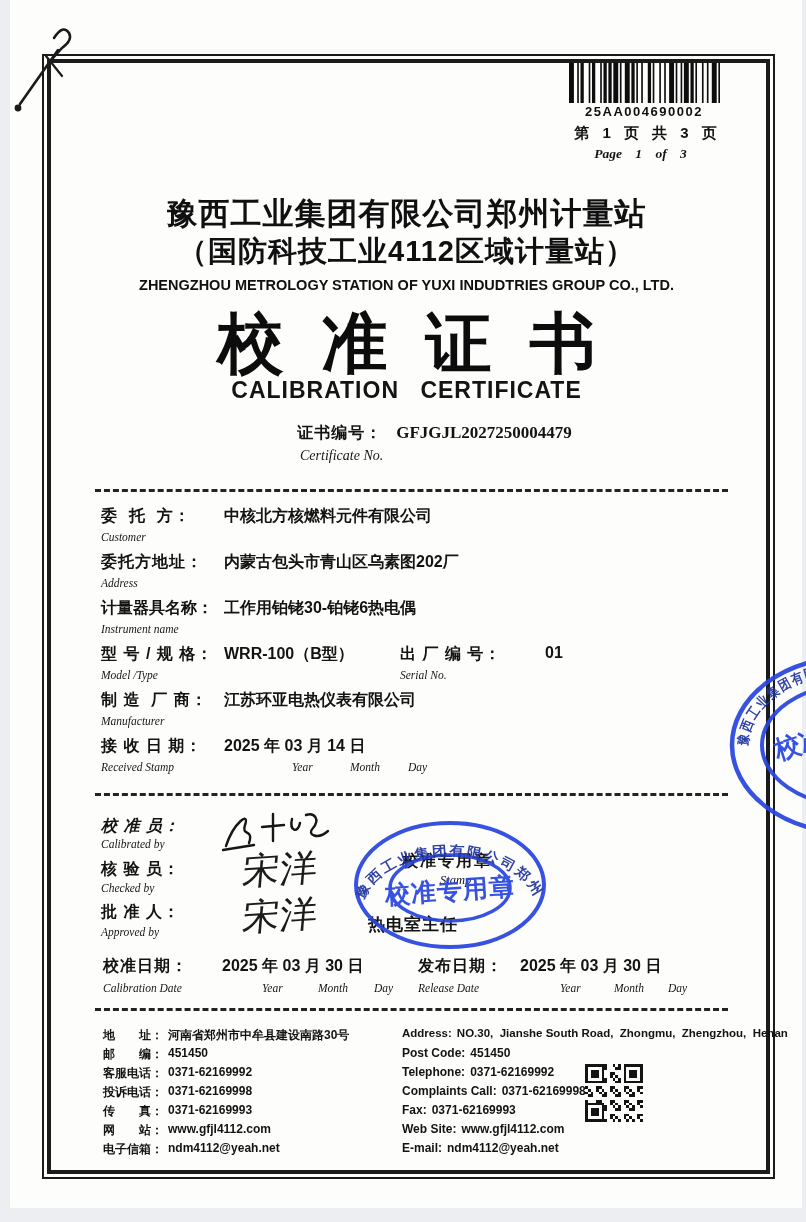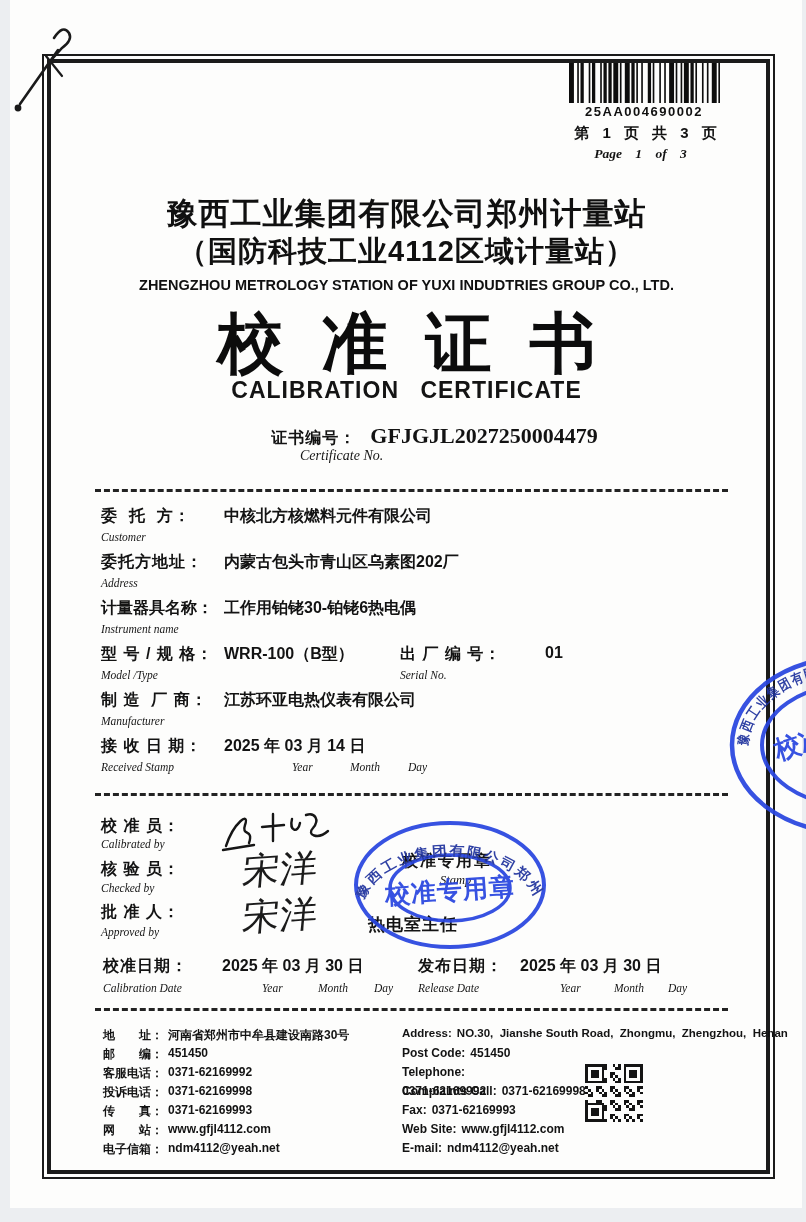--- a/index.html
+++ b/index.html
@@ -12,21 +12,21 @@
   .center{left:42px;width:729px;text-align:center;}
   .dashed{border-top:3px dashed #232323;height:0;}
   .zl{font-weight:bold;font-size:16px;color:#131313;white-space:pre;letter-spacing:1px;}
   .zv{font-weight:bold;font-size:16px;color:#131313;white-space:pre;}
   .sub{font-family:"Liberation Serif",serif;font-style:italic;font-size:11.5px;color:#161616;white-space:pre;}
   .sub14{font-family:"Liberation Serif",serif;font-style:italic;font-size:14px;color:#161616;}
   .org-zh{font-size:31px;font-weight:bold;color:#101010;letter-spacing:1px;}
   .org-en{font-size:14.5px;font-weight:bold;color:#101010;}
   .big-title{font-size:66px;font-weight:900;color:#0c0c0c;letter-spacing:38px;text-indent:38px;font-family:"Liberation Serif","DejaVu Serif",serif;}
   .cal-cert{font-size:23px;font-weight:bold;color:#141414;letter-spacing:1px;word-spacing:14px;}
-  .certno-val{font-family:"Liberation Serif",serif;font-weight:bold;font-size:22px;color:#131313;}
+  .certno-val{font-family:"Liberation Serif",serif;font-weight:bold;font-size:17px;color:#131313;}
   .pageinfo-zh{font-size:15px;font-weight:bold;color:#131313;word-spacing:9px;}
   .pageinfo-en{font-family:"Liberation Serif",serif;font-style:italic;font-weight:bold;font-size:13.5px;color:#131313;word-spacing:10px;}
   .bc-num{font-size:13px;font-weight:bold;letter-spacing:1.5px;color:#101010;text-align:center;}
   .sig-name{font-size:37px;color:#1b1b1b;transform:skewX(-9deg) rotate(-4deg);font-family:"DejaVu Sans",sans-serif;}
   .stamp-note-zh{font-size:16px;font-weight:bold;color:#141414;letter-spacing:2px;}
   .approver-title{font-size:17px;font-weight:bold;color:#141414;letter-spacing:1px;}
   .fl{display:flex;gap:5px;font-size:12px;font-weight:bold;color:#131313;white-space:pre;}
   .fl .lab{white-space:pre;}
   .stamp{opacity:.93;}
 </style>
@@ -122,21 +122,21 @@
 
   <div class="abs zl" style="left:101px;top:736px;">接 收 日 期：</div>
   <div class="abs zv" style="left:224px;top:736px;">2025 年 03 月 14 日</div>
   <div class="abs sub" style="left:101px;top:761px;">Received Stamp</div>
   <div class="abs sub" style="left:292px;top:761px;">Year</div>
   <div class="abs sub" style="left:350px;top:761px;">Month</div>
   <div class="abs sub" style="left:408px;top:761px;">Day</div>
 
   <div class="abs dashed" style="left:95px;top:793px;width:633px;"></div>
 
-  <div class="abs zl" style="left:101px;top:816px;">校 准 员：</div>
+  <div class="abs zl" style="left:101px;top:816px;font-style:italic;">校 准 员：</div>
   <div class="abs sub" style="left:101px;top:838px;">Calibrated by</div>
   <div class="abs zl" style="left:101px;top:859px;">核 验 员：</div>
   <div class="abs sub" style="left:101px;top:882px;">Checked by</div>
   <div class="abs zl" style="left:101px;top:902px;">批 准 人：</div>
   <div class="abs sub" style="left:101px;top:926px;">Approved by</div>
 
   <svg class="abs" style="left:218px;top:806px;width:118px;height:50px;z-index:2;" viewBox="0 0 118 50">
     <path d="M8,40 C16,16 32,5 27,19 C23,31 36,22 31,37 M5,44 L36,39" fill="none" stroke="#161616" stroke-width="2.4" stroke-linecap="round"></path>
     <path d="M44,21 L66,19 M55,8 L55,35" fill="none" stroke="#161616" stroke-width="2.4" stroke-linecap="round"></path>
     <path d="M74,13 C71,25 80,28 82,17 M88,9 C97,6 102,14 95,22 C88,29 100,34 110,25" fill="none" stroke="#161616" stroke-width="2.4" stroke-linecap="round"></path>
@@ -191,21 +191,21 @@
   <div class="abs fl" style="left:103px;top:1027px;"><span class="lab">地　　址：</span><span>河南省郑州市中牟县建设南路30号</span></div>
   <div class="abs fl" style="left:103px;top:1046px;"><span class="lab">邮　　编：</span><span>451450</span></div>
   <div class="abs fl" style="left:103px;top:1065px;"><span class="lab">客服电话：</span><span>0371-62169992</span></div>
   <div class="abs fl" style="left:103px;top:1084px;"><span class="lab">投诉电话：</span><span>0371-62169998</span></div>
   <div class="abs fl" style="left:103px;top:1103px;"><span class="lab">传　　真：</span><span>0371-62169993</span></div>
   <div class="abs fl" style="left:103px;top:1122px;"><span class="lab">网　　站：</span><span>www.gfjl4112.com</span></div>
   <div class="abs fl" style="left:103px;top:1141px;"><span class="lab">电子信箱：</span><span>ndm4112@yeah.net</span></div>
 
   <div class="abs fl" style="left:402px;top:1027px;font-size:11.5px;"><span class="lab">Address:</span><span>NO.30,  Jianshe South Road,  Zhongmu,  Zhengzhou,  Henan</span></div>
   <div class="abs fl" style="left:402px;top:1046px;"><span class="lab">Post Code:</span><span>451450</span></div>
-  <div class="abs fl" style="left:402px;top:1065px;flex-direction:column;"><span class="lab">Telephone:</span><span>0371-62169992</span></div>
+  <div class="abs fl" style="left:402px;top:1065px;"><span class="lab">Telephone:</span><span>0371-62169992</span></div>
   <div class="abs fl" style="left:402px;top:1084px;"><span class="lab">Complaints Call:</span><span>0371-62169998</span></div>
   <div class="abs fl" style="left:402px;top:1103px;"><span class="lab">Fax:</span><span>0371-62169993</span></div>
   <div class="abs fl" style="left:402px;top:1122px;"><span class="lab">Web Site:</span><span>www.gfjl4112.com</span></div>
   <div class="abs fl" style="left:402px;top:1141px;"><span class="lab">E-mail:</span><span>ndm4112@yeah.net</span></div>
 
   <svg id="qr" class="abs" style="left:585px;top:1064px;width:58px;height:58px;" viewBox="0 0 21 21" shape-rendering="crispEdges" fill="#141414">
       <rect x="0" y="0" width="1" height="1"></rect>
       <rect x="1" y="0" width="1" height="1"></rect>
       <rect x="2" y="0" width="1" height="1"></rect>
       <rect x="3" y="0" width="1" height="1"></rect>

